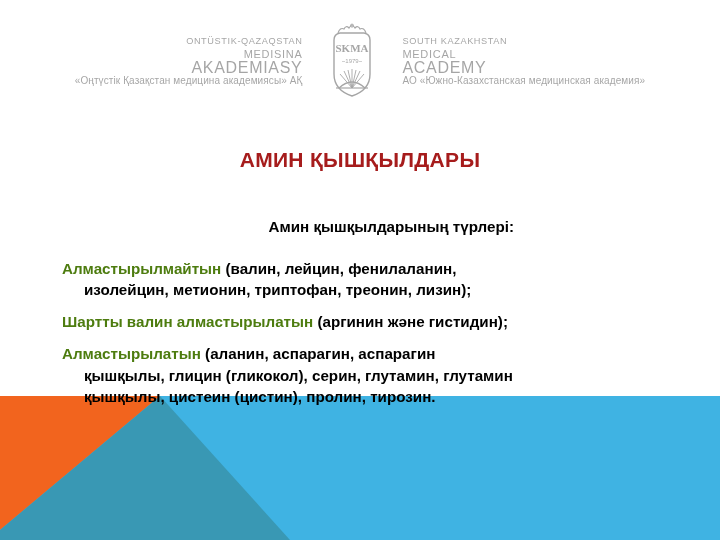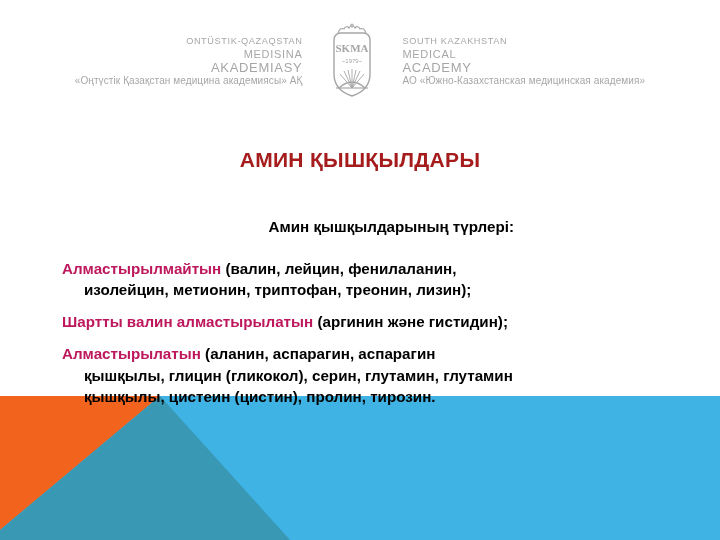--- a/index.html
+++ b/index.html
@@ -43,21 +43,21 @@
   .lh-left {
     text-align: right;
     padding-right: 11px;
   }
   .lh-right {
     text-align: left;
     padding-left: 11px;
   }
   .lh-line-1 { font-size: 9.2px; letter-spacing: 0.6px; }
   .lh-line-2 { font-size: 11px; letter-spacing: 0.7px; }
-  .lh-line-3 { font-size: 13px; letter-spacing: 0.7px; }
+  .lh-line-3 { font-size: 16px; letter-spacing: 0.7px; }
   .lh-line-4 { font-size: 10px; letter-spacing: 0.1px; }
 
   .crest {
     position: relative;
     width: 54px;
     height: 78px;
     flex: 0 0 54px;
   }
   .crest svg { display: block; }
 
@@ -91,21 +91,21 @@
     padding-left: 22px;
     text-indent: -22px;
   }
   .para.first {
     padding-left: 0;
     text-indent: 0;
     margin-bottom: 20px;
     text-align: right;
   }
   .para .term {
-    color: #be185d;
+    color: #4d7c0f;
     text-align: center;
   }
   .para.p2 { margin-bottom: 10px; }
   .para.p3 { margin-bottom: 11px; }
 
   
   .banner {
     position: absolute;
     left: 0;
     top: 396px;

